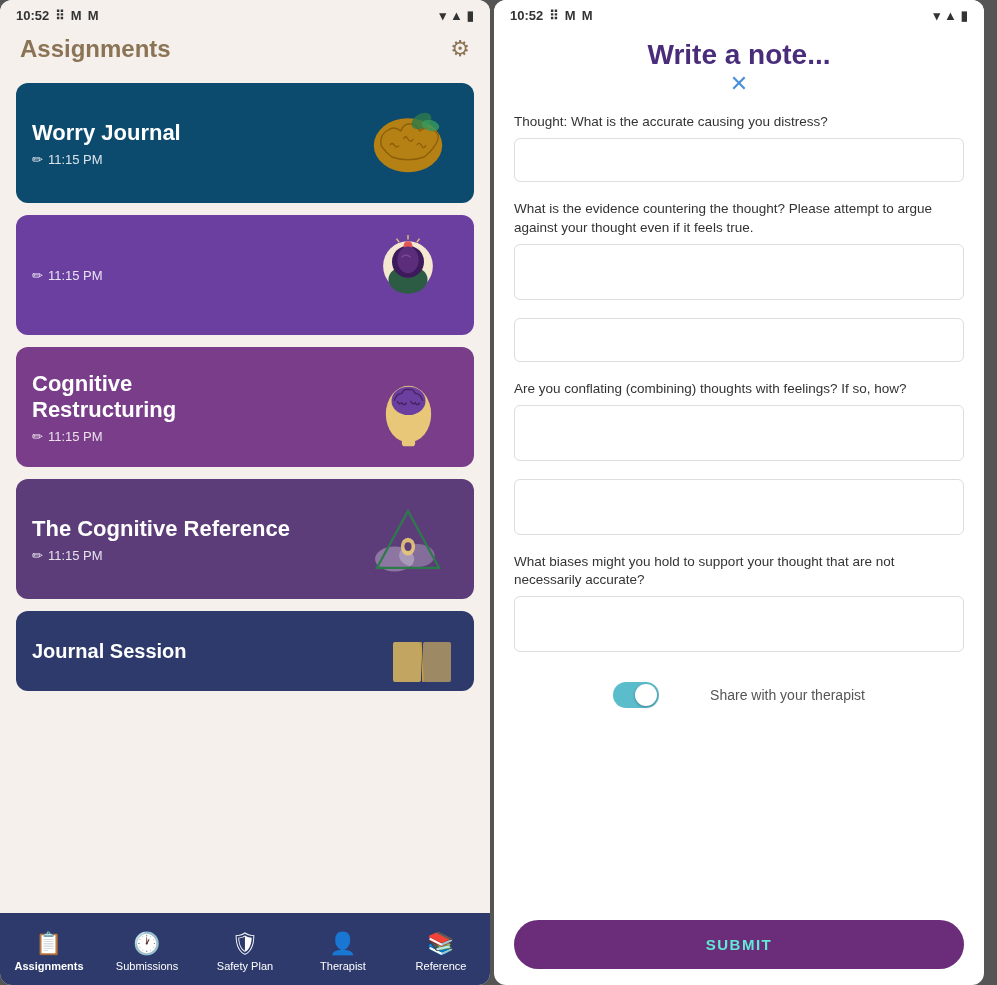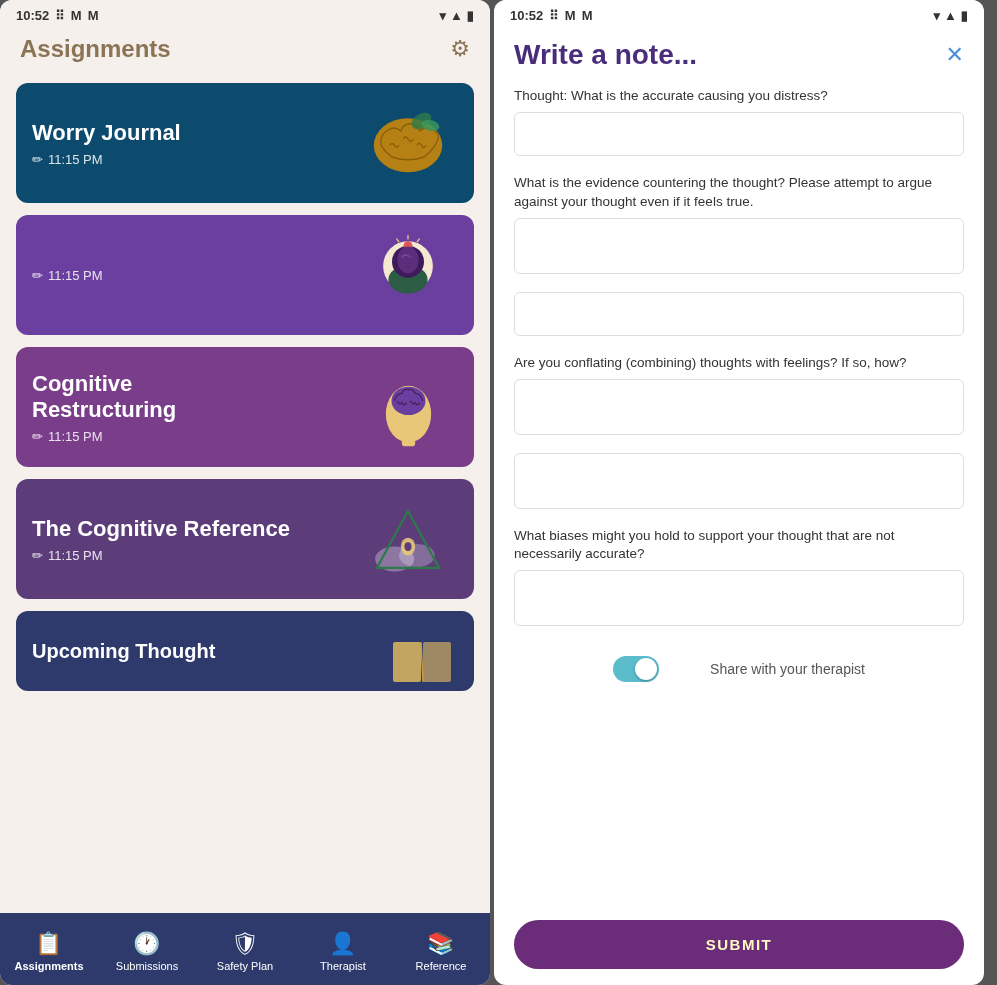--- a/index.html
+++ b/index.html
@@ -188,20 +188,21 @@
       color: #333;
       background: white;
     }
 
     .right-header {
       display: flex;
       justify-content: space-between;
       align-items: center;
       padding: 12px 20px 8px;
       background: white;
+      flex-direction: column;
     }
     .right-header-title {
       font-size: 28px;
       font-weight: 700;
       color: #4a2d7a;
     }
     .close-x {
       font-size: 22px;
       color: #4a90d9;
       cursor: pointer;
@@ -266,21 +267,21 @@
     .share-label {
       font-size: 14px;
       color: #555;
       margin-left: 39px;
     }
 
     .submit-btn {
       width: calc(100% - 40px);
       margin: 4px 20px 16px;
       background: #6b2d7a;
-      color: #fef9c3;
+      color: #5eead4;
       border: none;
       border-radius: 30px;
       padding: 16px;
       font-size: 15px;
       font-weight: 700;
       letter-spacing: 1.5px;
       cursor: pointer;
     }
   </style>
 </head>
@@ -397,21 +398,21 @@
 
             <polygon points="45,8 10,72 80,72" stroke="#2d7a4a" stroke-width="2.5" fill="none"></polygon>
 
             <ellipse cx="45" cy="48" rx="8" ry="10" fill="#e8c878" opacity="0.9"></ellipse>
             <ellipse cx="45" cy="48" rx="4" ry="5" fill="#5c3d7a"></ellipse>
           </svg>
         </div>
       </div>
 
       <div class="upcoming-card">
-        <div class="upcoming-card-title">Upcoming Thought</div>
+        <div class="upcoming-card-title">Journal Session</div>
         <div class="upcoming-book">
           <svg width="70" height="55" viewBox="0 0 70 55" fill="none">
             <rect x="5" y="10" width="28" height="40" rx="2" fill="#e8c060" opacity="0.8"></rect>
             <rect x="35" y="10" width="28" height="40" rx="2" fill="#e8c060" opacity="0.6"></rect>
             <line x1="33" y1="10" x2="35" y2="50" stroke="#c8a040" stroke-width="1.5"></line>
           </svg>
         </div>
       </div>
     </div>
 

